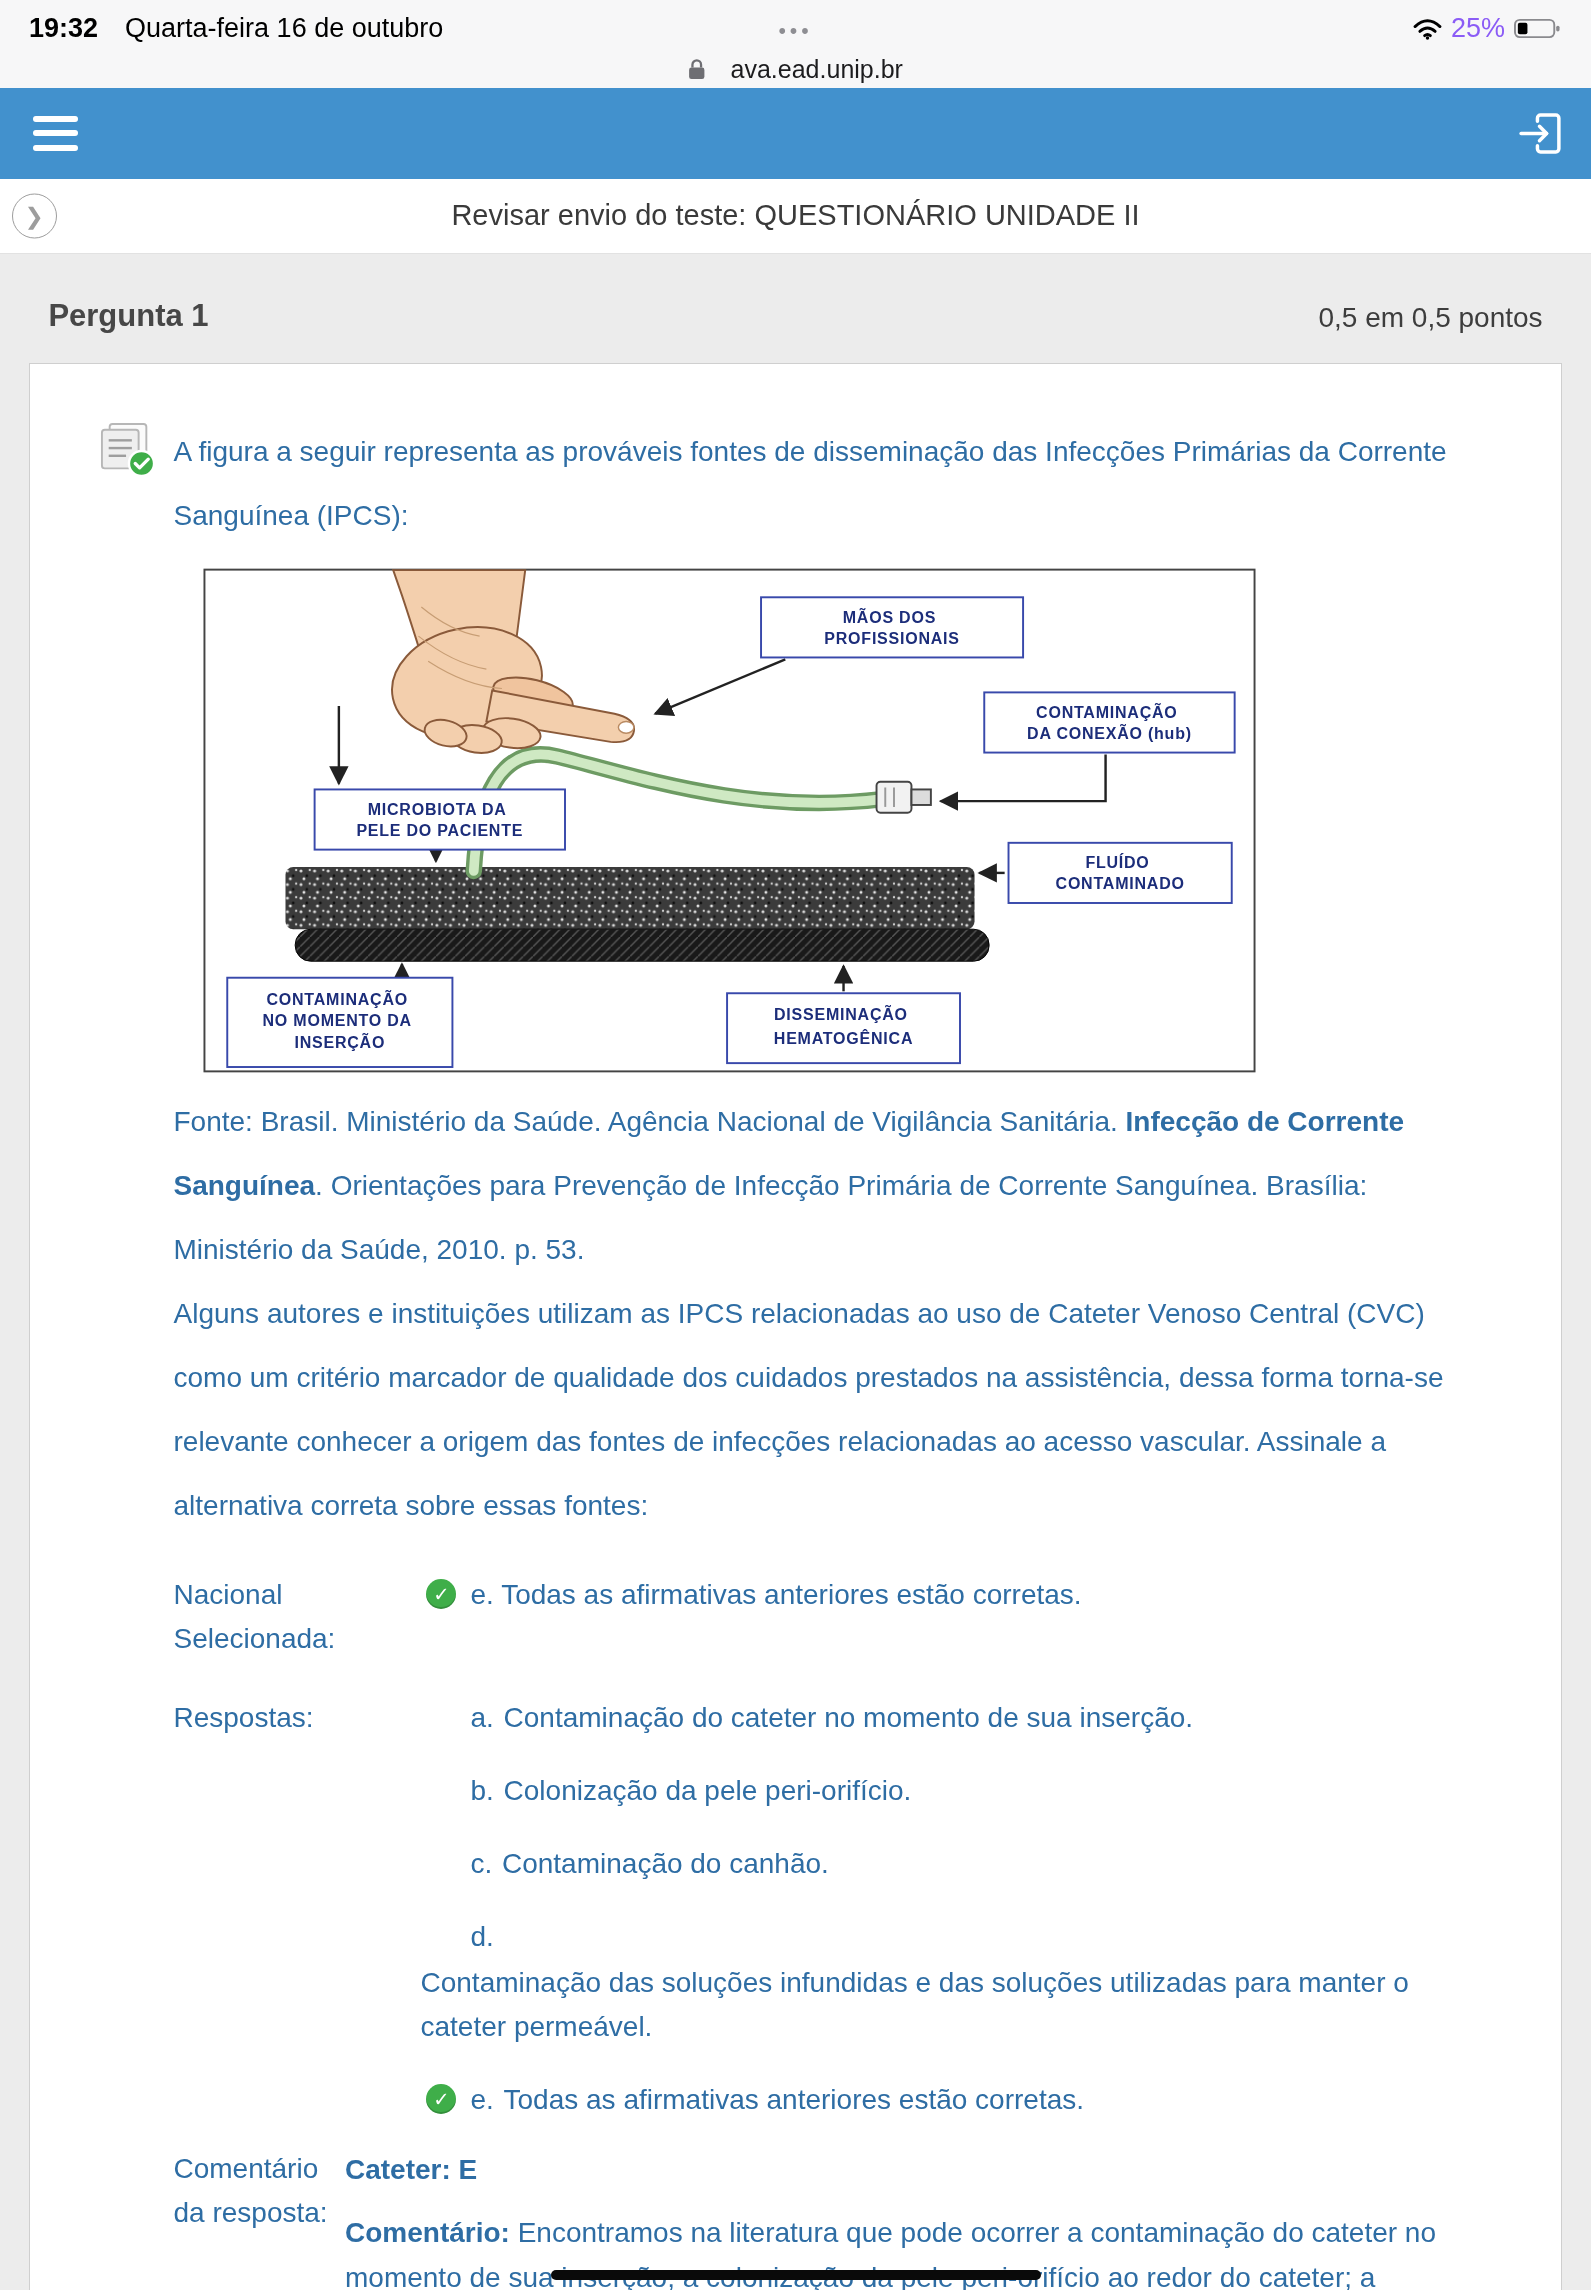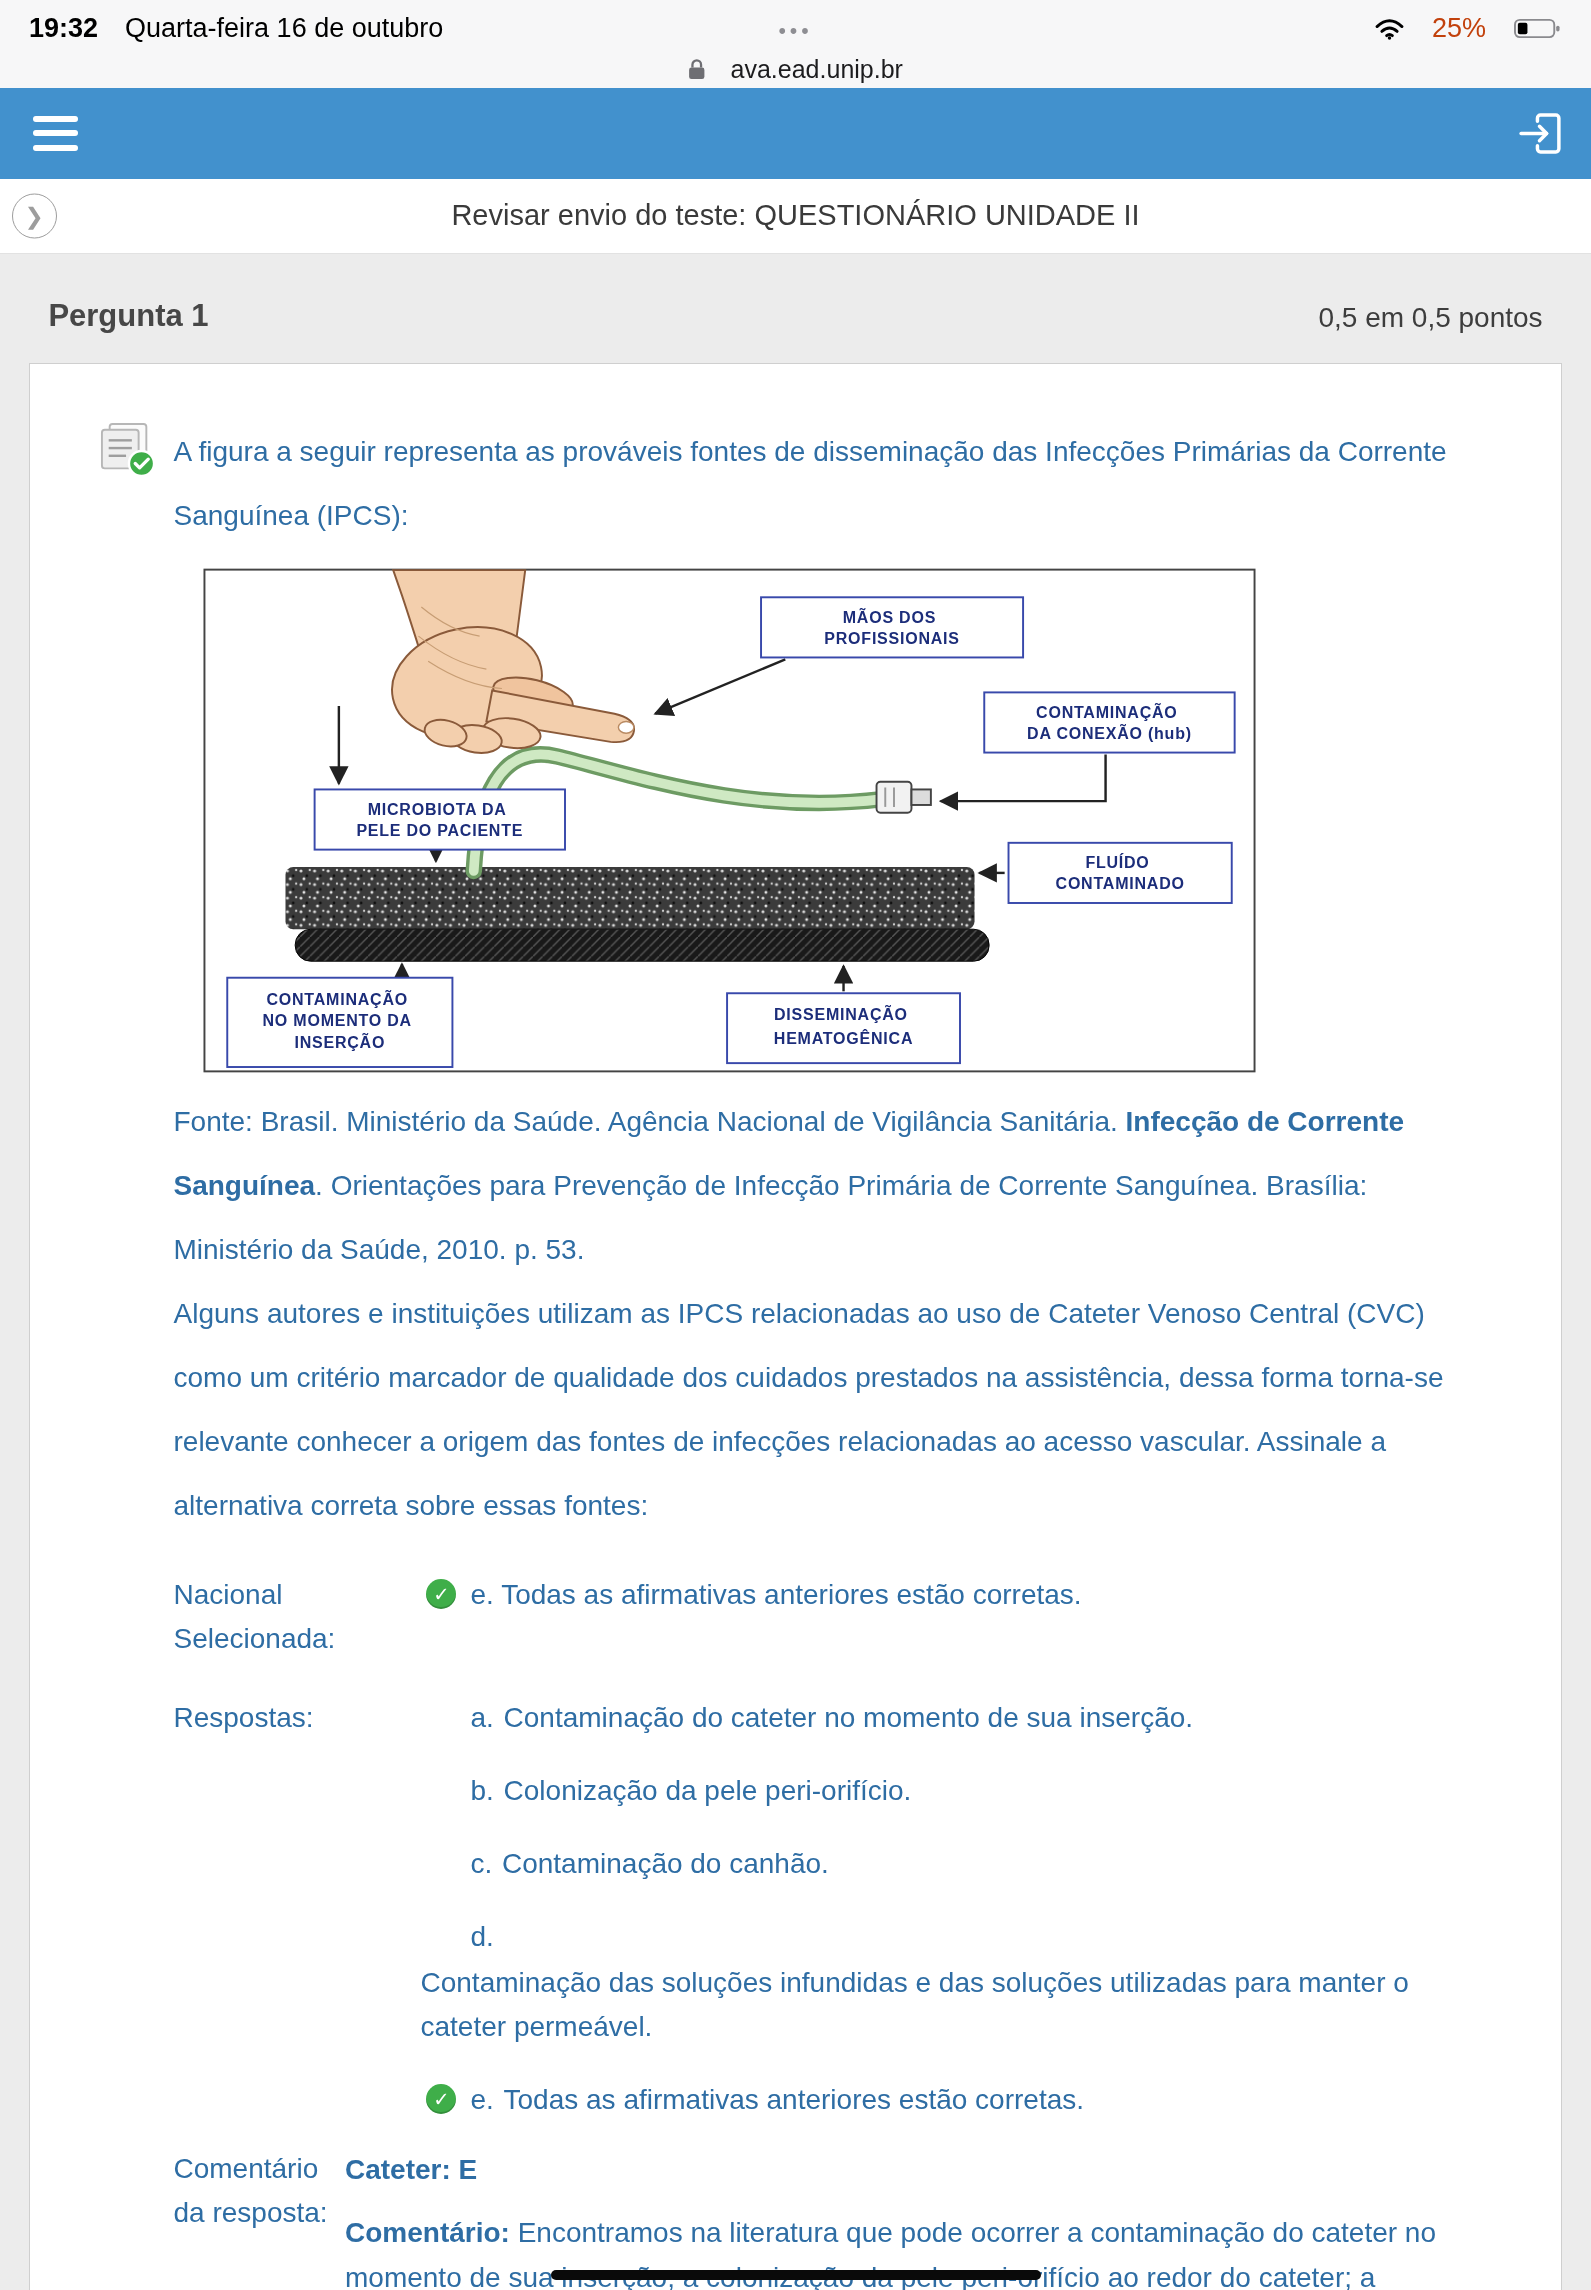--- a/index.html
+++ b/index.html
@@ -6,21 +6,21 @@
   .screen{position:relative;width:1591px;height:2290px;background:#fff;overflow:hidden;
           font-family:"Liberation Sans","DejaVu Sans",sans-serif;color:#222;}
 
   
   .status-area{background:#f7f7f8;padding-top:5.8px;}
   .status-row{height:45px;display:flex;align-items:center;justify-content:space-between;padding:0 29px;position:relative;}
   .sb-left{display:flex;gap:27px;align-items:baseline;}
   .sb-time{font-size:27px;font-weight:bold;color:#000;}
   .sb-date{font-size:27px;color:#000;}
   .sb-dots{position:absolute;left:50%;transform:translateX(-50%);top:13.6px;color:#8e8e93;font-size:21.3px;letter-spacing:3.9px;}
-  .sb-right{display:flex;align-items:center;gap:27px;font-size:27px;color:#c2410c;}
+  .sb-right{display:flex;align-items:center;gap:8px;font-size:27px;color:#8b5cf6;}
   .url-row{height:37px;display:flex;align-items:center;justify-content:center;gap:25px;font-size:25px;color:#1c1c1e;}
 
   
   .app-header{height:91px;background:#4291cd;display:flex;align-items:center;justify-content:space-between;padding:0 27px;}
   .menu-btn{display:flex;flex-direction:column;gap:8.7px;cursor:pointer;padding:5.8px;}
   .menu-btn span{display:block;width:45px;height:5.8px;background:#fff;border-radius:2.9px;}
 
   
   .title-row{height:74px;background:#fff;display:flex;align-items:center;justify-content:center;position:relative;border-bottom:1px solid #e2e2e2;}
   .back-btn{position:absolute;left:11.6px;top:50%;transform:translateY(-50%);width:45px;height:45px;border:1.9px solid #9d9d9d;

